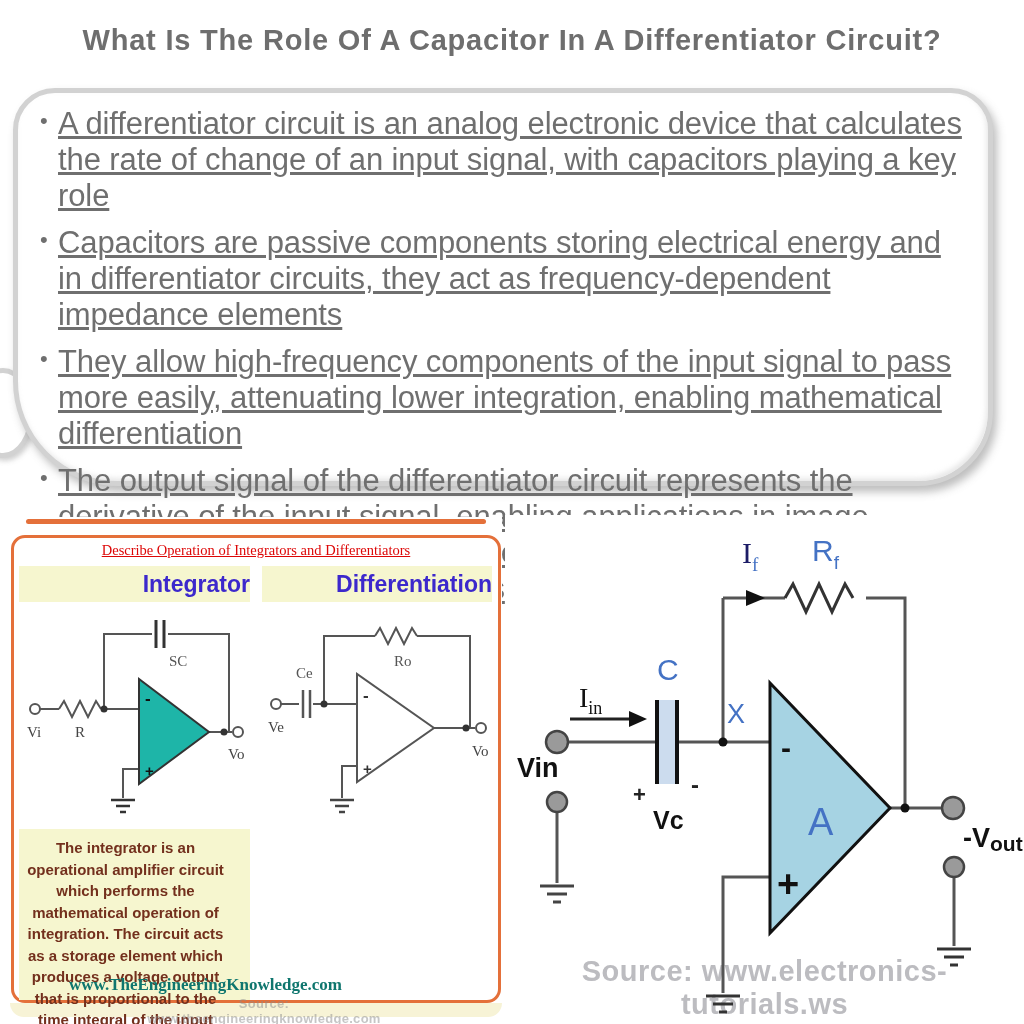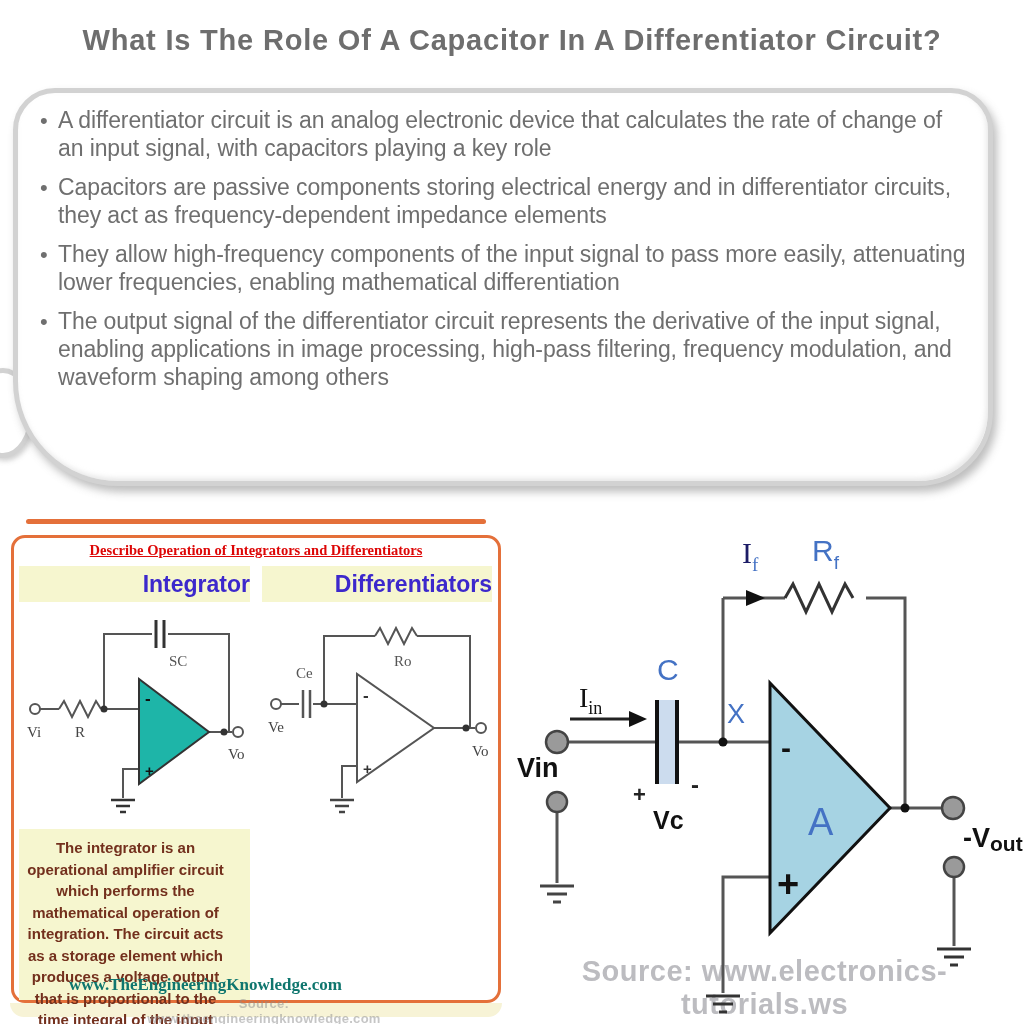--- a/index.html
+++ b/index.html
@@ -12,31 +12,31 @@
 
   
   .bubble-tail{position:absolute;left:-28px;top:368px;width:52px;height:80px;border-radius:50%;
     background:#fff;border:5px solid #d2d2d2;box-shadow:2px 3px 5px rgba(120,120,120,.35);}
   .bubble{position:absolute;left:13px;top:88px;width:980px;height:398px;background:#fff;
     border:5px solid #d2d2d2;border-radius:42px 42px 75px 105px;
     box-shadow:4px 6px 9px rgba(110,110,110,.45), inset -2px -3px 5px rgba(190,190,190,.35);
     box-sizing:border-box;padding:13px 20px 0 22px;}
   .bullet-row{display:flex;margin-bottom:11px;color:#6f6f6f;}
   .bullet-dot{width:18px;flex:0 0 18px;font-size:22px;line-height:29px;color:#6f6f6f;text-align:left;}
-  .bullet-text{font-size:23px;line-height:28px;font-weight:500;letter-spacing:-.1px;max-width:935px;}
+  .bullet-text{font-size:31px;line-height:36px;font-weight:500;letter-spacing:-.1px;max-width:935px;text-decoration:underline;}
 
   
   .left-fig{position:absolute;left:10px;top:517px;width:492px;height:500px;background:#fff;}
   .lf-topline{position:absolute;top:2px;left:16px;right:16px;height:5px;background:#e4703a;border-radius:3px;}
   .lf-bottomstrip{position:absolute;top:486px;left:0;right:0;height:14px;background:#f7f3d6;
     border-radius:0 0 14px 14px;}
   .lf-box{position:absolute;top:18px;left:1px;right:1px;height:468px;border:3px solid #e4703a;
     border-radius:14px;background:#fff;box-sizing:border-box;overflow:visible;}
   .lf-header{margin-top:4px;text-align:center;font-family:"Liberation Serif",serif;
-    font-size:14.5px;font-weight:bold;color:#dd0606;text-decoration:underline;}
+    font-size:14.5px;font-weight:normal;color:#dd0606;text-decoration:underline;}
   .lf-col{position:absolute;top:28px;bottom:0;}
   .lf-col.left{left:5px;width:231px;}
   .lf-col.right{left:248px;width:230px;}
   .lf-band{height:36px;background:#f6f6cf;display:flex;align-items:center;justify-content:flex-end;}
   .lf-band-title{font-size:23px;font-weight:600;color:#3c28cc;}
   .lf-circuit{position:absolute;top:38px;left:0;width:100%;height:224px;}
   .lf-desc{position:absolute;top:263px;bottom:0;left:0;right:0;background:#f6f6cf;
     display:flex;align-items:flex-start;justify-content:center;padding:8px 24px 0 6px;box-sizing:border-box;}
   .lf-desc-text{font-size:15px;line-height:21.5px;font-weight:600;color:#73301d;text-align:center;}
   .lf-footer{position:absolute;top:437px;left:55px;width:270px;text-align:left;z-index:4;
@@ -65,21 +65,21 @@
     <div class="bullet-row">
       <div class="bullet-dot">•</div>
       <div class="bullet-text">A differentiator circuit is an analog electronic device that calculates the rate of change of an input signal, with capacitors playing a key role</div>
     </div>
     <div class="bullet-row">
       <div class="bullet-dot">•</div>
       <div class="bullet-text">Capacitors are passive components storing electrical energy and in differentiator circuits, they act as frequency-dependent impedance elements</div>
     </div>
     <div class="bullet-row">
       <div class="bullet-dot">•</div>
-      <div class="bullet-text">They allow high-frequency components of the input signal to pass more easily, attenuating lower frequencies, enabling mathematical differentiation</div>
+      <div class="bullet-text">They allow high-frequency components of the input signal to pass more easily, attenuating lower integration, enabling mathematical differentiation</div>
     </div>
     <div class="bullet-row">
       <div class="bullet-dot">•</div>
       <div class="bullet-text">The output signal of the differentiator circuit represents the derivative of the input signal, enabling applications in image processing, high-pass filtering, frequency modulation, and waveform shaping among others</div>
     </div>
   </div>
 
   <div class="left-fig">
     <div class="lf-topline"></div>
     <div class="lf-bottomstrip"></div>
@@ -121,21 +121,21 @@
           <text class="ser" x="150" y="62" font-size="15" fill="#555">SC</text>
           <text class="ser" x="209" y="155" font-size="15" fill="#444">Vo</text>
         </svg>
         <div class="lf-desc">
           <div class="lf-desc-text">The integrator is an operational amplifier circuit which performs the mathematical operation of integration. The circuit acts as a storage element which produces a voltage output that is proportional to the time integral of the input voltage.</div>
         </div>
       </div>
 
       <div class="lf-col right">
         <div class="lf-band">
-          <span class="lf-band-title">Differentiators</span>
+          <span class="lf-band-title">Differentiation</span>
         </div>
         <svg class="lf-circuit" width="230" height="224" viewBox="0 0 230 224">
           <g stroke="#555" stroke-width="2" fill="none">
             <path d="M19 100 H37"></path>
             <path d="M51 100 H95"></path>
             <path d="M62 100 V32 H113"></path>
             <path d="M113 32 l5 -8 l8 16 l8 -16 l8 16 l8 -16 l5 8"></path>
             <path d="M155 32 H208 V124"></path>
             <path d="M172 124 H213"></path>
             <path d="M95 162 H80 V194"></path>

